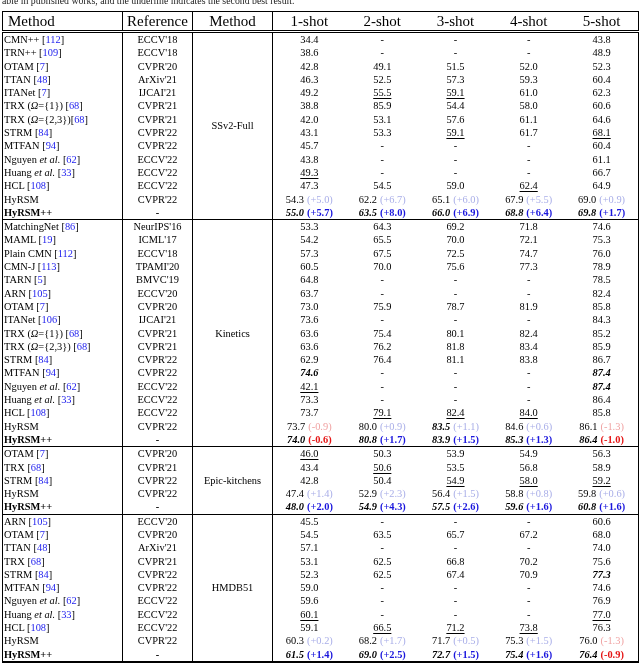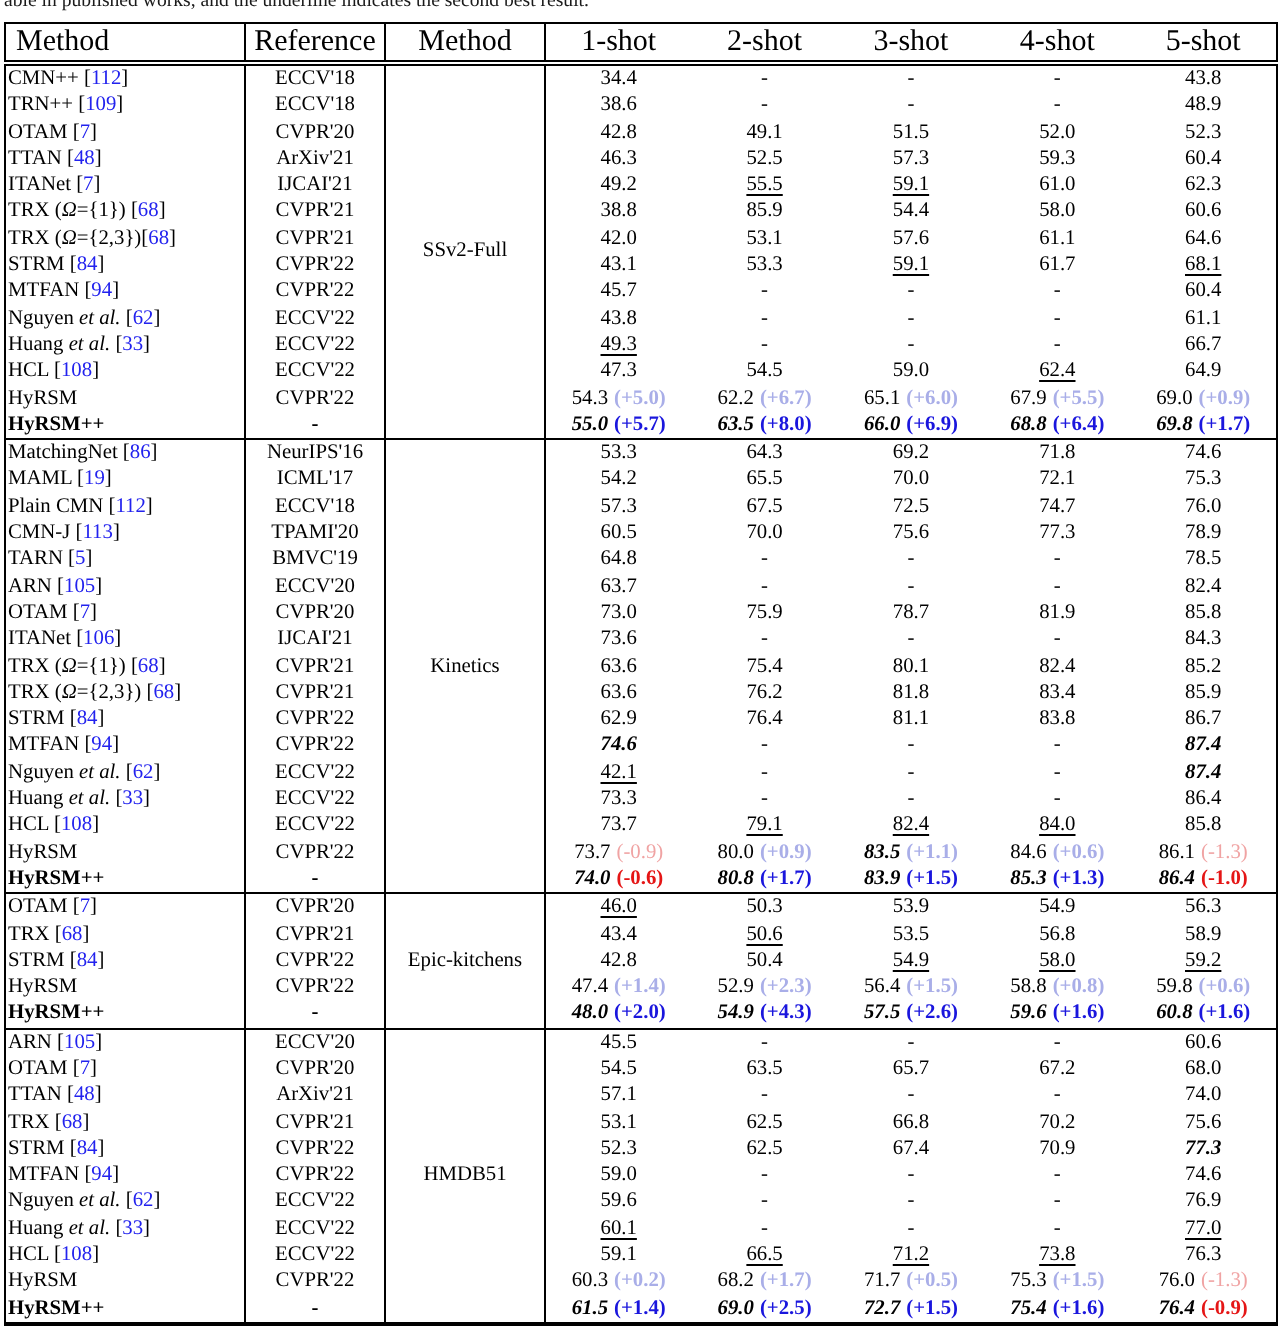--- a/index.html
+++ b/index.html
@@ -28,21 +28,21 @@
   td.ds-cell{vertical-align:middle;}
   .vline{border-right:1px solid #000;}
   tr.sec-start td{border-top:1px solid #000;}
   tr.bold-row td{font-weight:bold;}
   .cite{color:var(--cite,#2222ee);}
   .it{font-style:italic;}
   .num.b{font-weight:bold;font-style:italic;}
   .num.u{text-decoration:underline;text-underline-offset:1.5px;text-decoration-thickness:0.8px;}
   .delta{margin-left:3px;}
   .d-pos{color:var(--pos,#1a16dd);}
-  .d-pos_soft{color:var(--pos-soft,#a9aee8);font-weight:bold;}
+  .d-pos_soft{color:var(--pos-soft,#a9aee8);}
   .d-neg{color:var(--neg,#e51616);}
   .d-neg_soft{color:var(--neg-soft,#f0a3a3);}
 </style>
 </head>
 <body>
 
 <div class="caption-clip">
   <div class="caption-text">able in published works, and the underline indicates the second best result.</div>
 </div>
 

